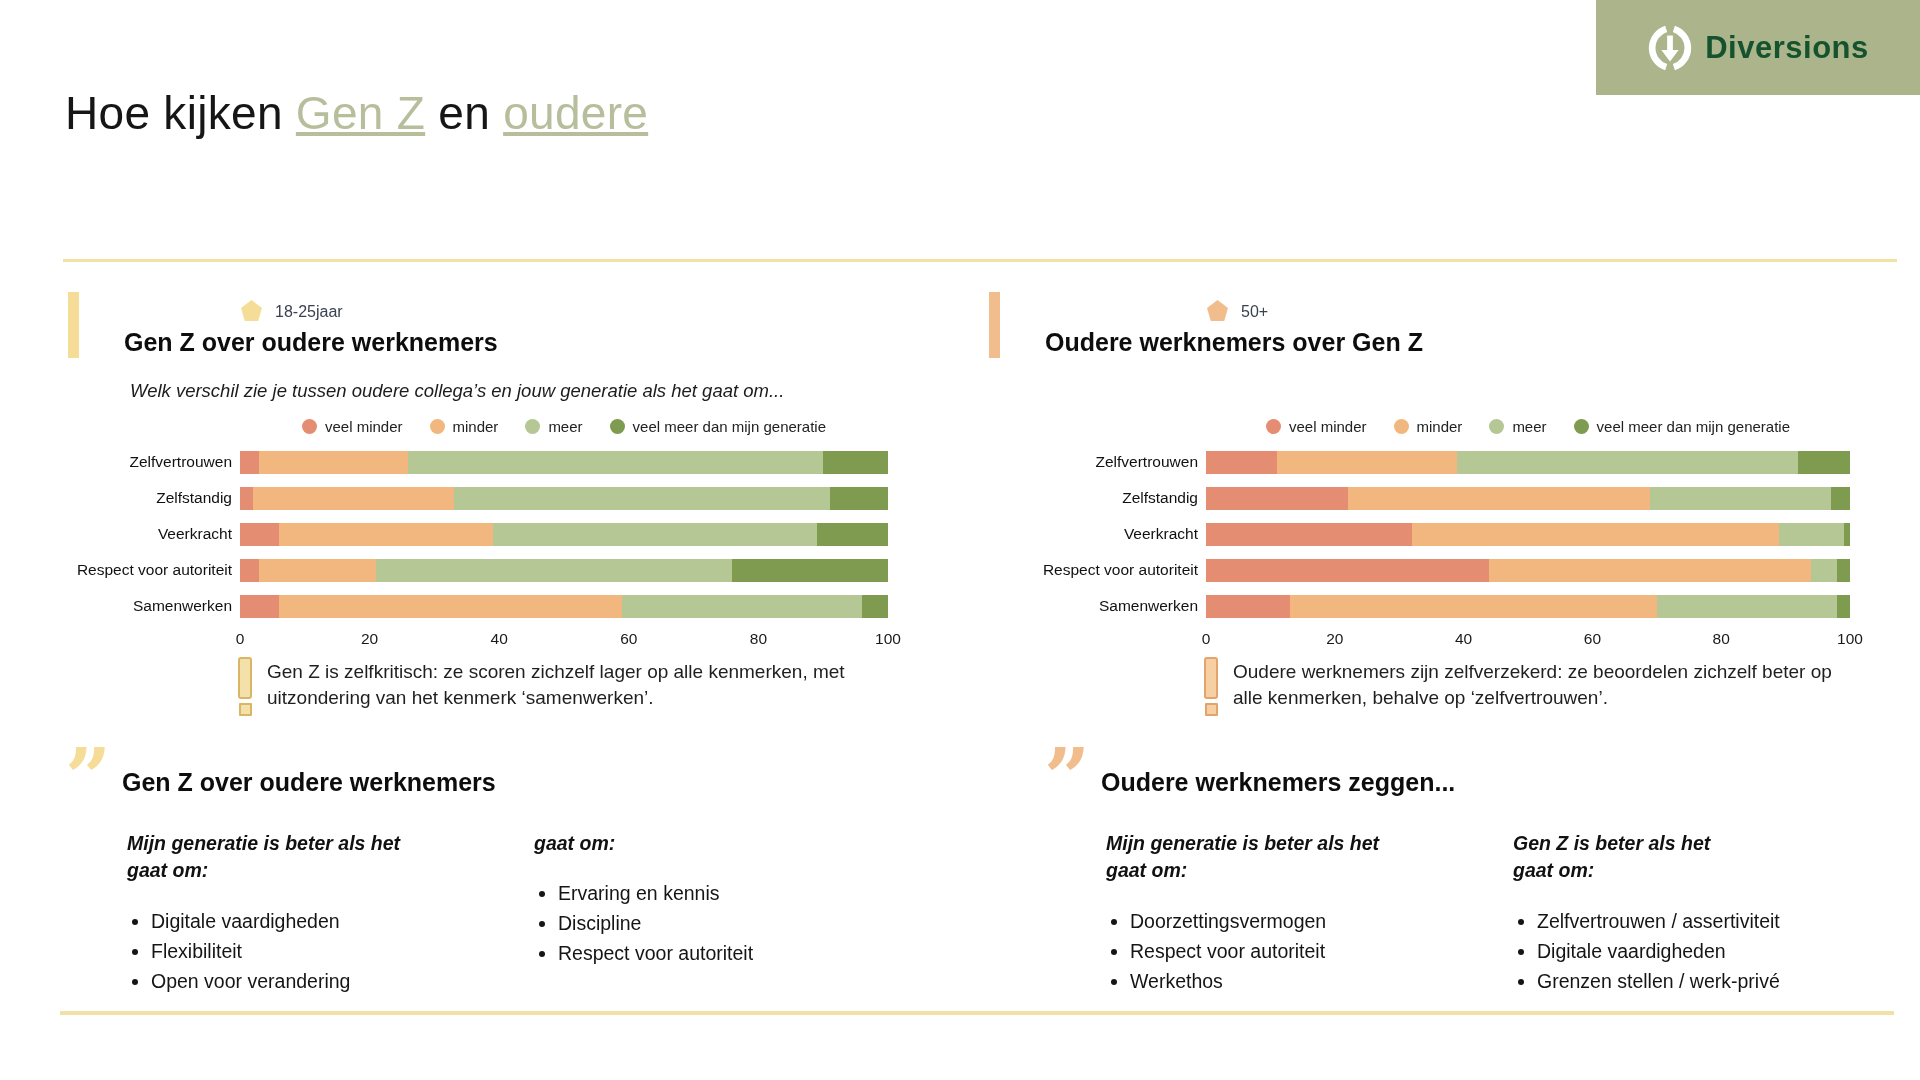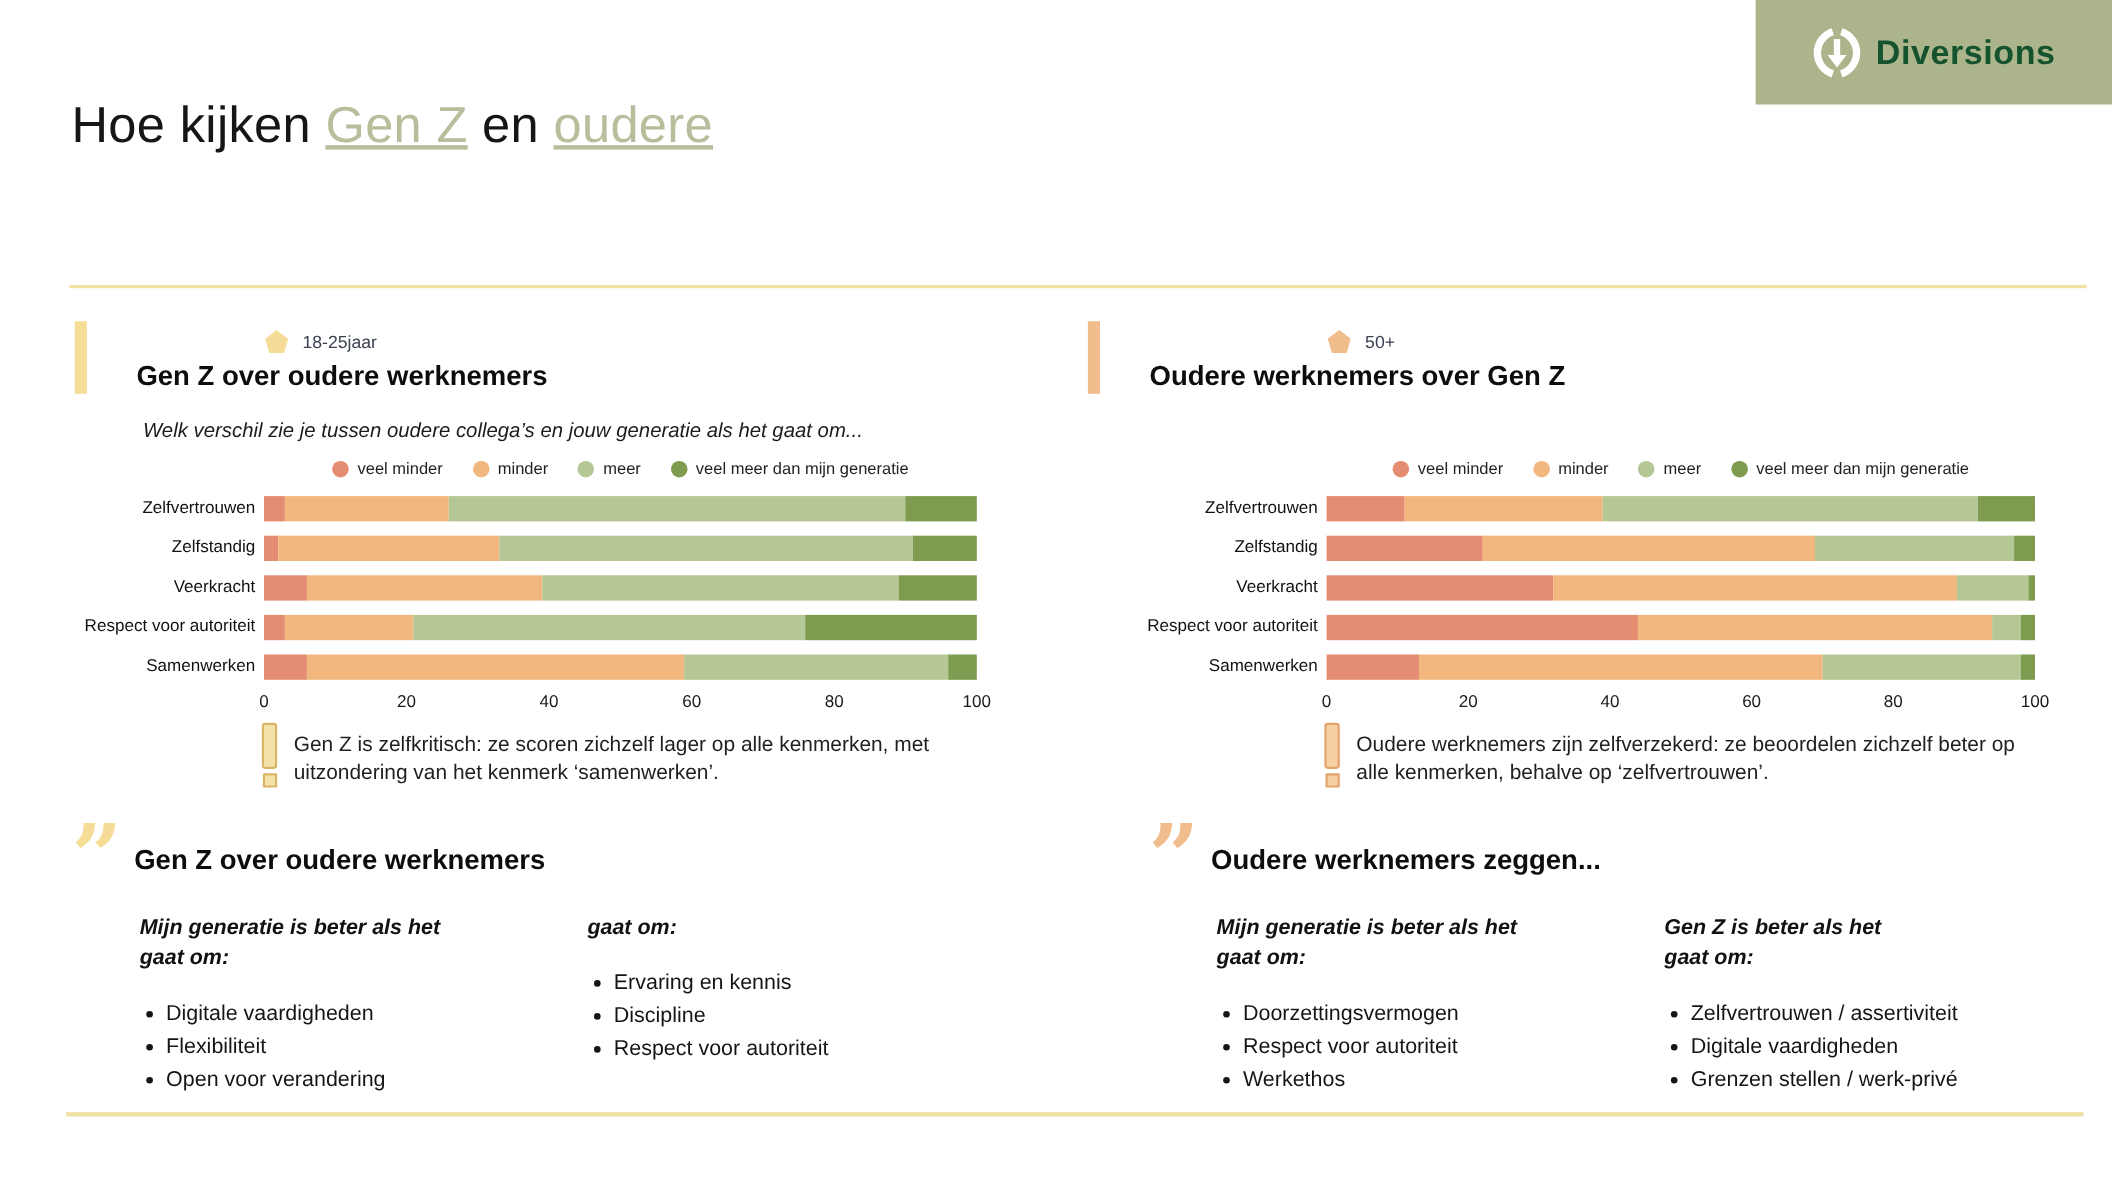--- a/index.html
+++ b/index.html
@@ -52,21 +52,21 @@
              font-size:15.5px;color:#111;}
   .panel--right .bar-label{width:220px;}
   .bar-track{width:648px;height:23px;display:flex;}
   .panel--right .bar-track{width:644px;}
   .bar-seg{height:100%;}
 
   .axis{position:absolute;left:175px;top:338px;width:648px;height:22px;}
   .panel--right .axis{left:220px;width:644px;}
   .axis-tick{position:absolute;top:0;transform:translateX(-50%);font-size:15.5px;color:#1a1a1a;}
 
-  .note{position:absolute;left:173px;top:362px;display:flex;gap:15px;align-items:flex-end;}
+  .note{position:absolute;left:173px;top:362px;display:flex;gap:15px;align-items:center;}
   .panel--right .note{left:218px;}
   .excl{display:flex;flex-direction:column;align-items:center;gap:4px;margin-top:3px;}
   .excl-bar{display:block;width:10px;height:38px;border-radius:3px;}
   .excl-dot{display:block;width:9px;height:9px;border-radius:1px;}
   .excl--yellow .excl-bar,.excl--yellow .excl-dot{background:#f4e1a9;border:2px solid #d9b666;}
   .excl--orange .excl-bar,.excl--orange .excl-dot{background:#f6cfa2;border:2px solid #e3a36c;}
   .note-text{margin:0;font-size:19px;line-height:1.35;color:#1f1f1f;max-width:610px;}
 
   
   .quote{position:absolute;top:768px;height:230px;}

